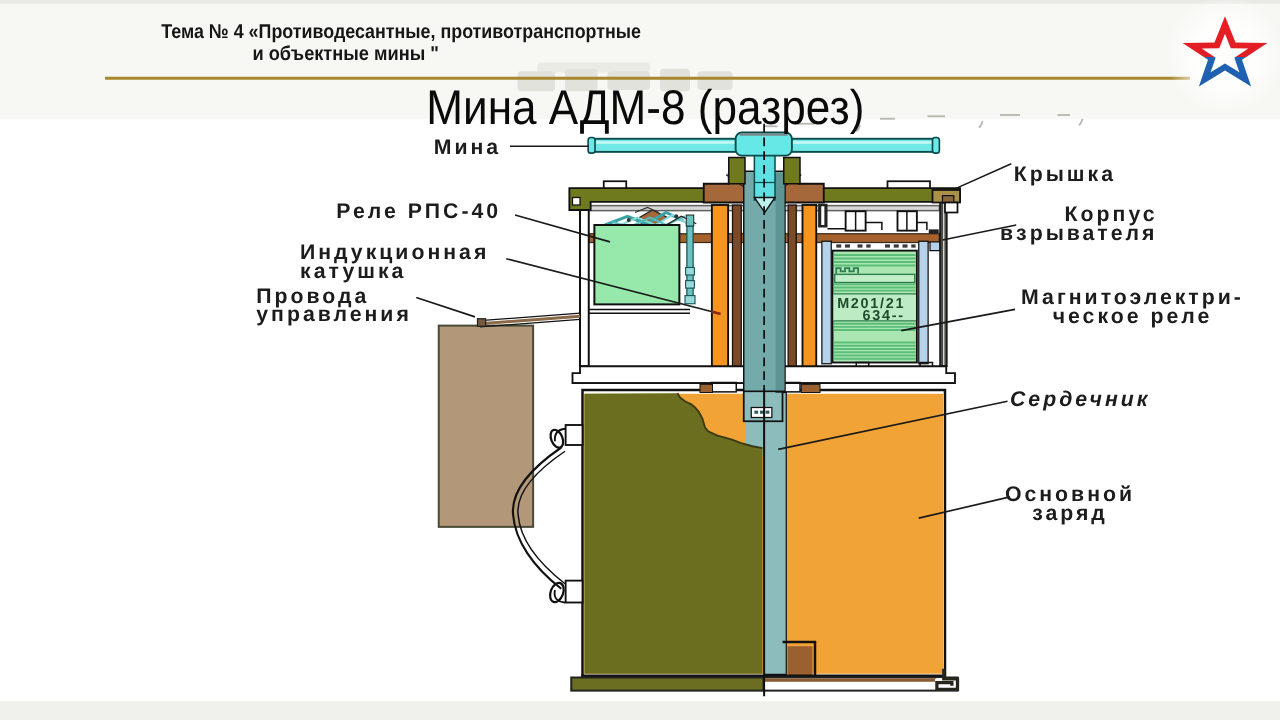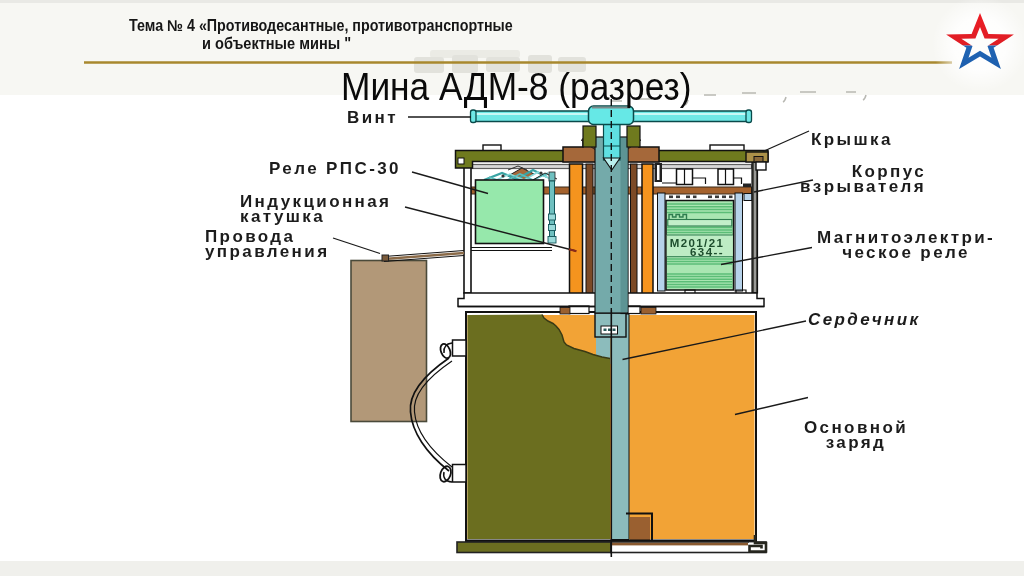--- a/index.html
+++ b/index.html
@@ -260,21 +260,21 @@
 <line x1="813" y1="180" x2="754" y2="192"></line>
 <line x1="812" y1="247.5" x2="721" y2="264.5"></line>
 <line x1="806" y1="321" x2="622.5" y2="359.5"></line>
 <line x1="808" y1="397.5" x2="735" y2="414.5"></line>
 </g>
 
 <text x="697" y="246.8" font-family="Liberation Sans, sans-serif" font-size="11.5" font-weight="bold" fill="#1d4d2d" text-anchor="middle" letter-spacing="1.4">М201/21</text>
 <text x="707" y="255.8" font-family="Liberation Sans, sans-serif" font-size="11.5" font-weight="bold" fill="#1d4d2d" text-anchor="middle" letter-spacing="1.4">634--</text>
 </svg>
 
-<div class="lbl" style="left:347px;top:111px;">Винт</div>
-<div class="lbl" style="left:269px;top:162px;">Реле РПС-30</div>
+<div class="lbl" style="left:347px;top:111px;">Мина</div>
+<div class="lbl" style="left:269px;top:162px;">Реле РПС-40</div>
 <div class="lbl" style="left:240px;top:195px;width:172px;">Индукционная<br>катушка</div>
 <div class="lbl" style="left:205px;top:230px;width:145px;text-align:left;">Провода<br>управления</div>
 <div class="lbl" style="left:811px;top:119px;margin-top:14px;">Крышка</div>
 <div class="lbl" style="left:786px;top:165px;width:140px;text-align:right;">Корпус<br>взрывателя</div>
 <div class="lbl" style="left:806px;top:231px;width:200px;text-align:center;">Магнитоэлектри-<br>ческое реле</div>
 <div class="lbl" style="left:808px;top:313px;font-style:italic;">Сердечник</div>
-<div class="lbl" style="left:796px;top:389px;width:120px;text-align:center;margin-top:32px;">Основной<br>заряд</div>
+<div class="lbl" style="left:796px;top:389px;width:120px;text-align:center;">Основной<br>заряд</div>
 
 </body></html>

